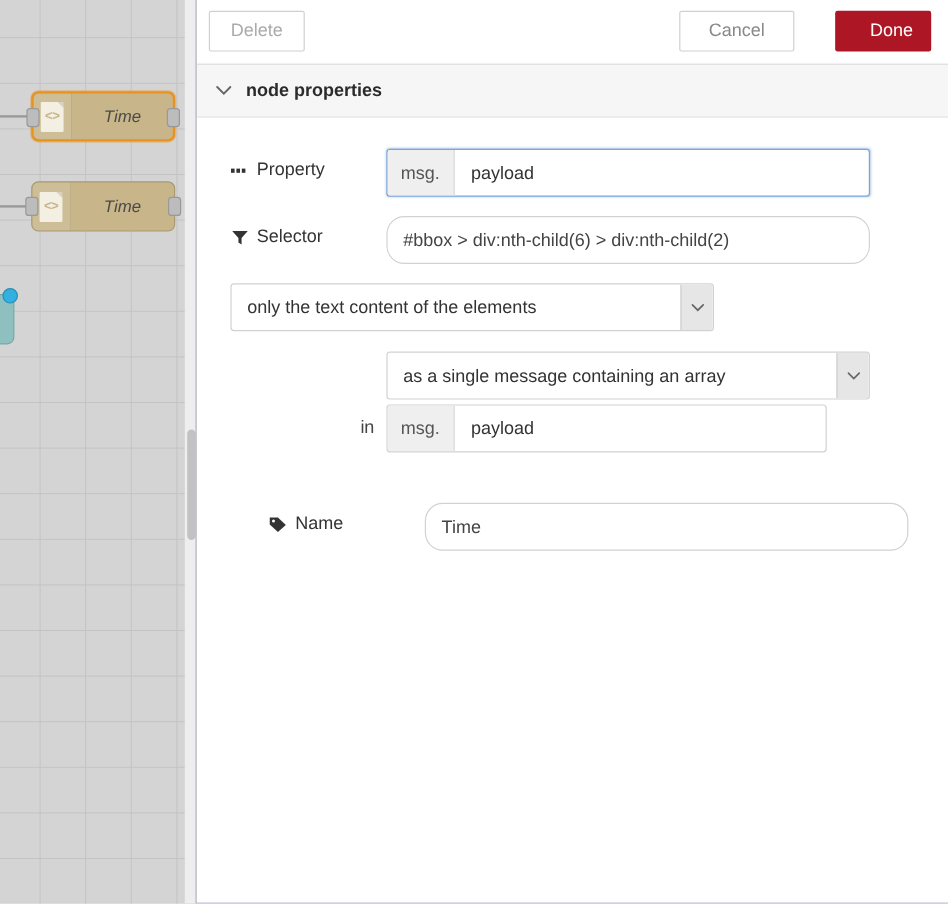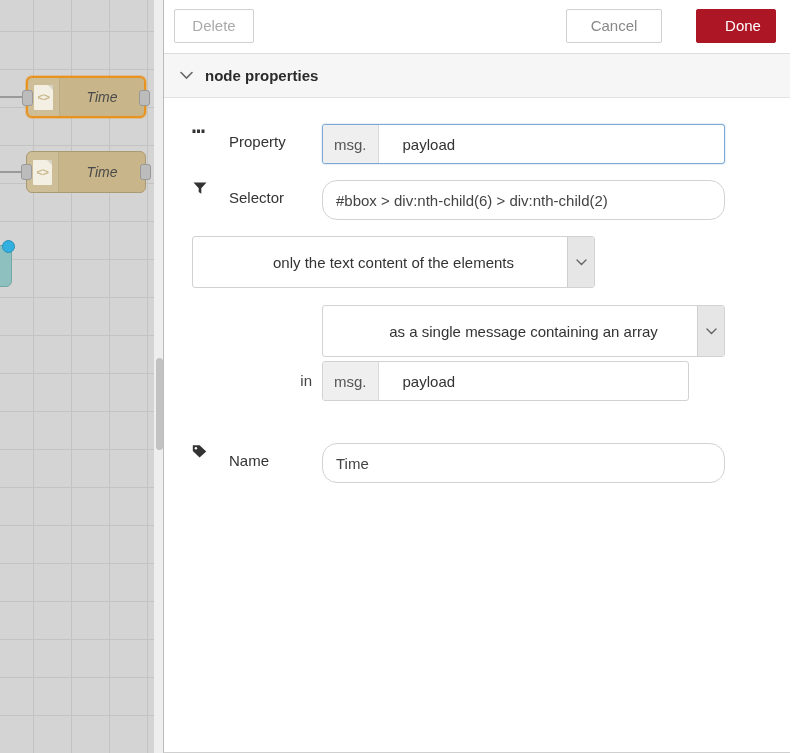--- a/index.html
+++ b/index.html
@@ -198,22 +198,22 @@
     margin-bottom: 14px;
     padding-left: 28px;
   }
   .lbl {
     width: 130px;
     flex: none;
     font-size: 15px;
     color: #333;
     line-height: 36px;
     display: flex;
-    align-items: flex-start;
-    gap: 22px;
+    align-items: center;
+    gap: 7px;
   }
   .ico {
     display: inline-flex;
     width: 15px; height: 15px;
     align-items: center; justify-content: center;
     color: #333;
     flex: none;
   }
   .ico svg { display: block; }
 
@@ -237,21 +237,21 @@
     padding: 0 11px;
     background: #efefef;
     border-right: 1px solid #dadada;
     font-size: 15px;
     color: #555;
     white-space: nowrap;
   }
   .typed-value {
     flex: 1;
     display: flex; align-items: center;
-    padding: 0 24px;
+    padding: 0 14px;
     font-size: 15px;
     color: #333;
     white-space: nowrap;
     overflow: hidden;
   }
 
   .text-input {
     width: 403px;
     height: 40px;
     border: 1px solid #d2d2d2;
@@ -261,31 +261,30 @@
     padding: 0 13px;
     font-size: 15px;
     color: #444;
     white-space: nowrap;
     overflow: hidden;
   }
 
   .select-box {
     position: relative;
     width: 403px;
-    height: 52px;
+    height: 40px;
     border: 1px solid #d2d2d2;
     border-radius: 3px;
     background: #fff;
     display: flex; align-items: center;
     padding: 16px 13px;
     font-size: 15px;
     color: #333;
     white-space: nowrap;
     overflow: hidden;
-    justify-content: center;
   }
   .select-arrow {
     position: absolute;
     right: 0; top: 0;
     width: 27px; height: 100%;
     background: #e6e6e6;
     border-left: 1px solid #cfcfcf;
     display: flex; align-items: center; justify-content: center;
     color: #666; font-size: 11px;
   }
@@ -418,21 +417,21 @@
       <div class="spacer-130" style="width:94px;"></div>
       <div class="in-word">in</div>
       <div class="field">
         <div class="typed-input" style="width:367px;">
           <div class="typed-prefix">msg.</div>
           <div class="typed-value">payload</div>
         </div>
       </div>
     </div>
 
-    <div class="row" style="margin-top:42px;">
+    <div class="row" style="margin-top:42px;margin-left:32px;">
       <div class="lbl">
         <span class="ico">
           <svg width="15" height="14" viewBox="0 0 15 14">
             <path d="M0.8 1.2 L7.6 1.2 L14.2 7.6 L7.6 13.4 L0.8 7 Z" fill="#333"></path>
             <circle cx="3.9" cy="4.2" r="1.25" fill="#fff"></circle>
           </svg>
         </span>
         <span>Name</span>
       </div>
       <div class="field">

